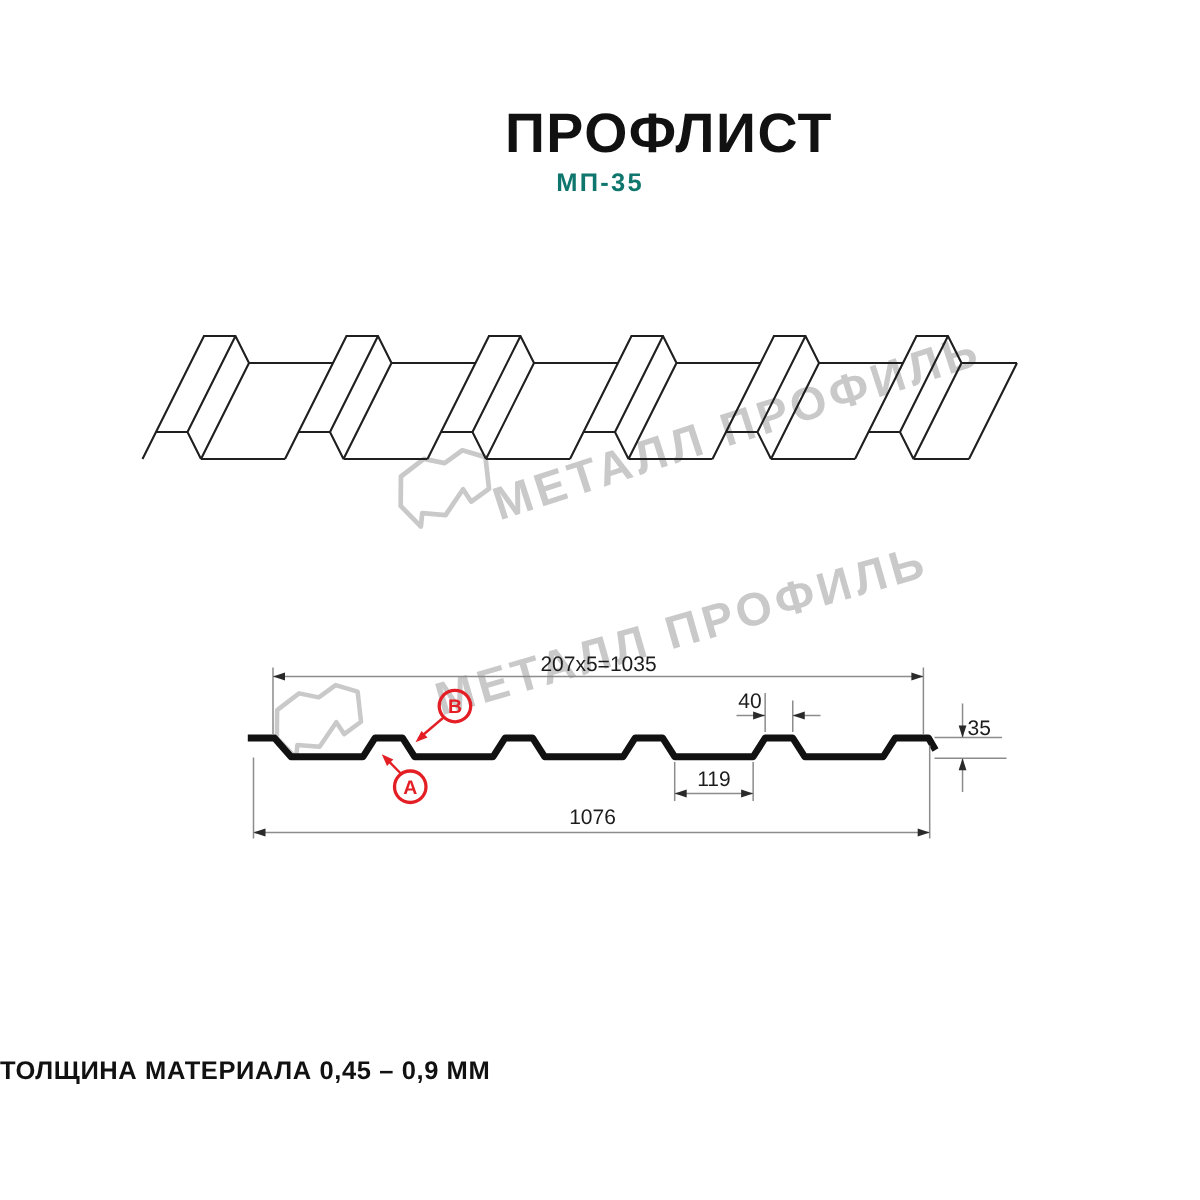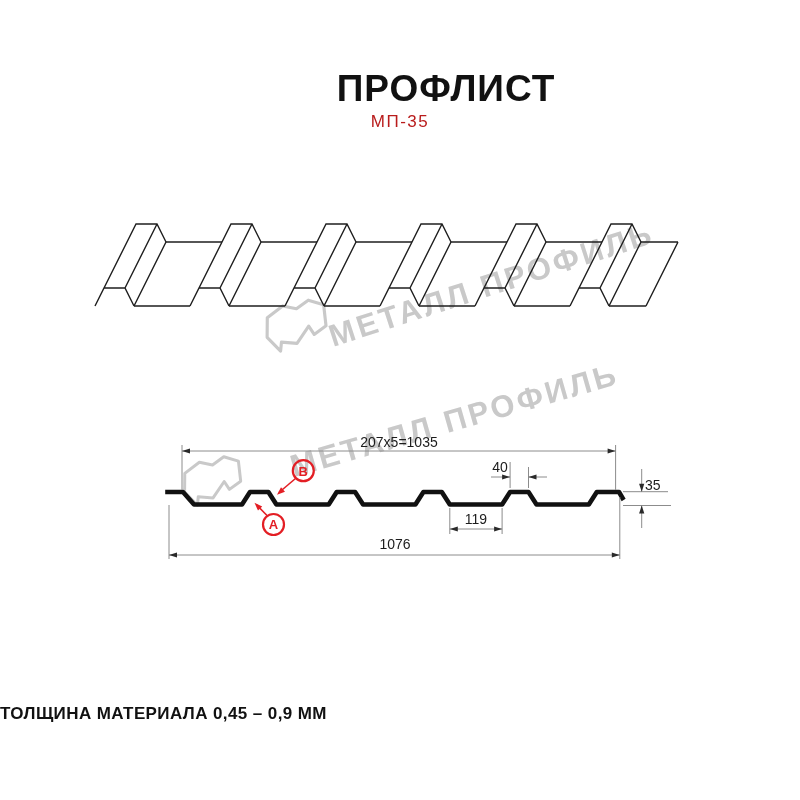--- a/index.html
+++ b/index.html
@@ -1,21 +1,21 @@
 <!DOCTYPE html>
 <html><head>
 <meta charset="utf-8">
 <style>
   html,body{margin:0;padding:0;}
   body{width:800px;height:800px;background:#ffffff;position:relative;overflow:hidden;
        font-family:"Liberation Sans", sans-serif;}
   .title{position:absolute;top:68px;left:0;width:800px;text-align:center;
          font-size:37px;font-weight:800;letter-spacing:1px;color:#111;padding-left:46px;}
   .subtitle{position:absolute;top:112px;left:0;width:800px;text-align:center;
-         font-size:17px;font-weight:400;letter-spacing:1.5px;color:#b91c1c;}
+         font-size:17px;font-weight:700;letter-spacing:1.5px;color:#0f766e;}
   .footer{position:absolute;top:704px;left:0;width:800px;text-align:left;
          font-size:17px;font-weight:600;letter-spacing:0.4px;color:#111;}
   svg{position:absolute;top:0;left:0;}
   .wm-text{font-size:31px;font-weight:bold;letter-spacing:3px;fill:#c9c9c9;}
   .sheet3d{stroke:#1f1f1f;stroke-width:1.4;fill:none;}
   .logo{stroke:#c9c9c9;stroke-width:3;fill:none;stroke-linejoin:round;}
   .profile{stroke:#111;stroke-width:4.6;fill:none;stroke-linejoin:round;stroke-linecap:square;}
   .dimline{stroke:#8c8c8c;stroke-width:1;fill:none;}
   .dimarrow{fill:#2a2a2a;stroke:none;}
   .dimtext{font-size:14px;fill:#1c1c1c;font-weight:500;}

